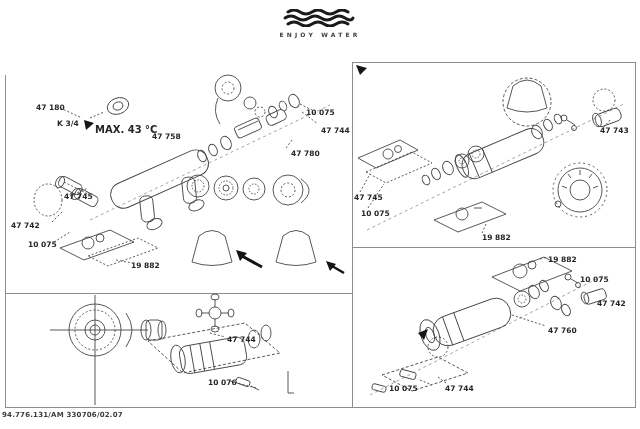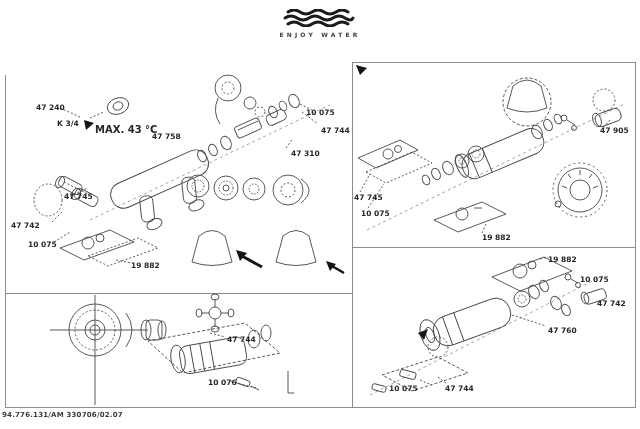--- a/index.html
+++ b/index.html
@@ -287,34 +287,34 @@
         <path d="M30,128 L86,110 L116,126 L60,144 Z" stroke-dasharray="3,2"></path>
         <rect x="48" y="124" width="16" height="7" rx="2" transform="rotate(15 56 127)"></rect>
         <rect x="20" y="138" width="14" height="6" rx="2" transform="rotate(15 27 141)"></rect>
         <path d="M68,133 l12,5" stroke-dasharray="2,2"></path>
         <path d="M86,130 l8,6" stroke-dasharray="2,2"></path>
       </g>
     </g>
   </svg>
 
   <div id="labels-layer">
-      <span class="part-label" style="left: 36px; top: 103px;">47 240</span>
+      <span class="part-label" style="left: 36px; top: 103px;">47 180</span>
       <span class="part-label" style="left: 57px; top: 119px;">K 3/4</span>
       <span class="part-label" style="left: 95px; top: 124px; font-size: 10px;">MAX. 43 °C</span>
       <span class="part-label" style="left: 152px; top: 132px;">47 758</span>
       <span class="part-label" style="left: 306px; top: 108px;">10 075</span>
       <span class="part-label" style="left: 321px; top: 126px;">47 744</span>
-      <span class="part-label" style="left: 291px; top: 149px;">47 310</span>
+      <span class="part-label" style="left: 291px; top: 149px;">47 780</span>
       <span class="part-label" style="left: 64px; top: 192px;">47 745</span>
       <span class="part-label" style="left: 11px; top: 221px;">47 742</span>
       <span class="part-label" style="left: 28px; top: 240px;">10 075</span>
       <span class="part-label" style="left: 131px; top: 261px;">19 882</span>
       <span class="part-label" style="left: 227px; top: 335px;">47 744</span>
       <span class="part-label" style="left: 208px; top: 378px;">10 076</span>
-      <span class="part-label" style="left: 600px; top: 126px;">47 905</span>
+      <span class="part-label" style="left: 600px; top: 126px;">47 743</span>
       <span class="part-label" style="left: 354px; top: 193px;">47 745</span>
       <span class="part-label" style="left: 361px; top: 209px;">10 075</span>
       <span class="part-label" style="left: 482px; top: 233px;">19 882</span>
       <span class="part-label" style="left: 548px; top: 255px;">19 882</span>
       <span class="part-label" style="left: 580px; top: 275px;">10 075</span>
       <span class="part-label" style="left: 597px; top: 299px;">47 742</span>
       <span class="part-label" style="left: 548px; top: 326px;">47 760</span>
       <span class="part-label" style="left: 389px; top: 384px;">10 075</span>
       <span class="part-label" style="left: 445px; top: 384px;">47 744</span>
     </div>

